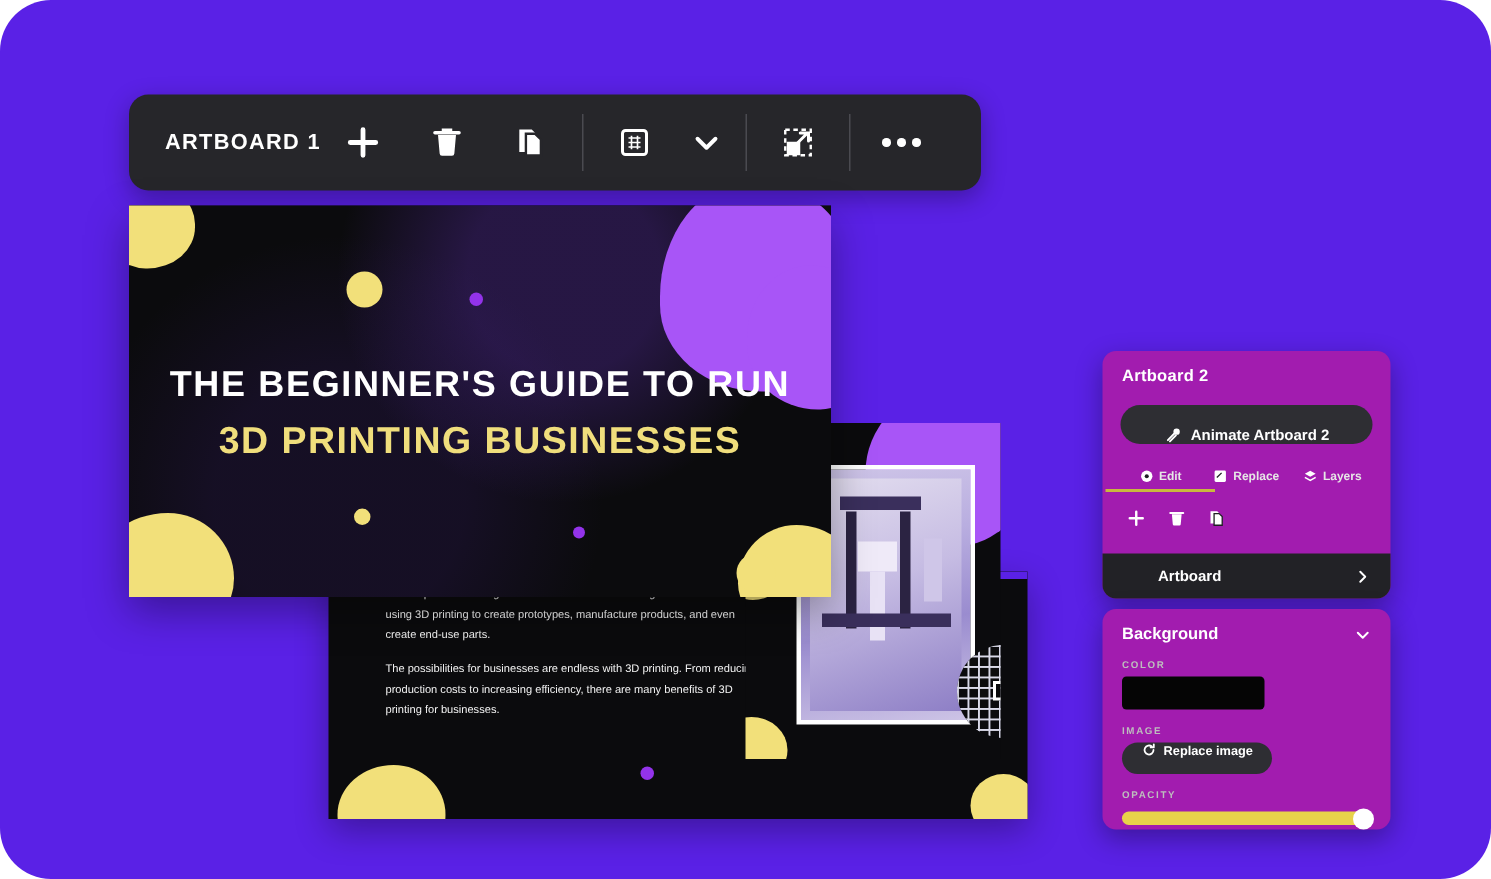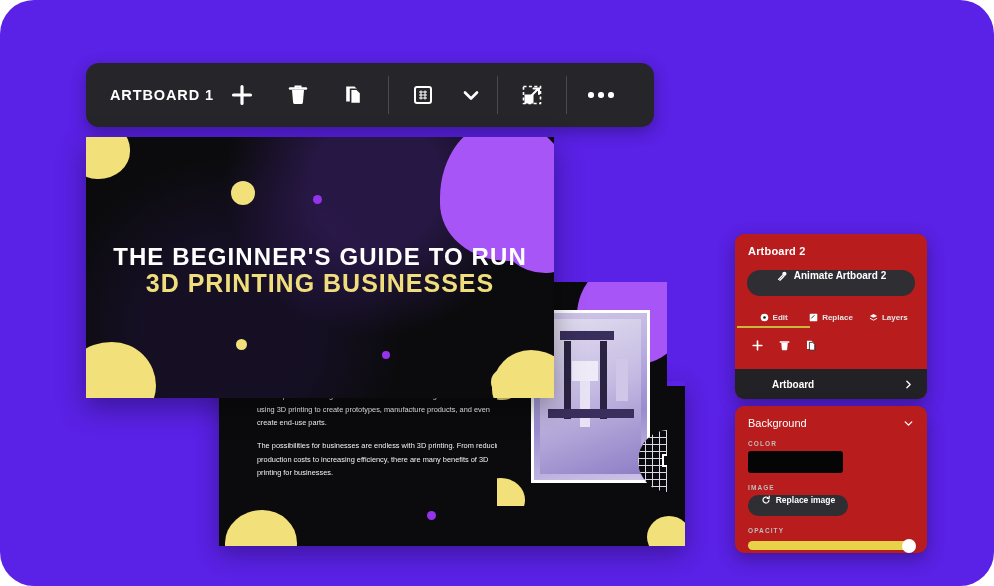--- a/index.html
+++ b/index.html
@@ -40,21 +40,21 @@
   .c-yellow{position:absolute;border-radius:50%;background:#F2E07A;}
   .c-purple{position:absolute;border-radius:50%;background:#9333EA;}
   .blob-y-tl{position:absolute;left:-16px;top:-14px;width:60px;height:56px;background:#F2E07A;
         border-radius:50% 50% 54% 46% / 52% 48% 50% 50%;}
   .blob-y-bl{position:absolute;left:-22px;bottom:-28px;width:92px;height:84px;background:#F2E07A;
         border-radius:52% 48% 46% 54% / 48% 52% 48% 52%;}
   .blob-y-br{position:absolute;right:-16px;bottom:-24px;width:78px;height:72px;background:#F2E07A;
         border-radius:50% 50% 48% 52% / 54% 46% 54% 46%;}
   .a1-head{position:absolute;left:0;right:0;top:108px;text-align:center;}
   .a1-l1{color:#ffffff;font-size:24px;font-weight:bold;letter-spacing:1.1px;line-height:1;}
-  .a1-l2{color:#F0DE7C;font-size:25px;font-weight:bold;letter-spacing:1.0px;line-height:1;margin-top:2px;}
+  .a1-l2{color:#F0DE7C;font-size:25px;font-weight:bold;letter-spacing:1.0px;line-height:1;margin-top:13px;}
 
   
   .art2{position:absolute;left:219px;top:381px;width:466px;height:165px;background:#0b0b0d;overflow:hidden;
         box-shadow:0 8px 22px rgba(0,0,0,.32);}
   .a2-topline{position:absolute;left:0;right:0;top:0;height:5px;background:#5A21E6;}
   .a2-text{position:absolute;left:38px;top:8px;width:250px;color:#f2f2f2;font-size:7.4px;line-height:1.85;}
   .a2-text p{margin:0 0 9px 0;}
   .a2-blob-y{position:absolute;left:6px;bottom:-30px;width:72px;height:66px;background:#F2E07A;
         border-radius:52% 48% 48% 52% / 50% 50% 50% 50%;}
   .a2-blob-y2{position:absolute;right:-6px;bottom:-12px;width:44px;height:42px;background:#F2E07A;border-radius:50%;}
@@ -77,25 +77,25 @@
   .pr-noz{position:absolute;left:46px;top:68px;width:10px;height:46px;background:#e8e2f5;}
   .pr-top{position:absolute;left:26px;top:18px;width:54px;height:9px;background:#3a2f5c;}
   .pr-spool{position:absolute;left:82px;top:46px;width:12px;height:42px;background:#cfc6e8;}
   .grid-circle{position:absolute;left:141px;top:148px;width:62px;height:62px;border-radius:50%;overflow:hidden;background:#0b0b0d;}
   .grid-circle .g{position:absolute;inset:0;
         background-image:linear-gradient(#d9d9e8 1px,transparent 1px),linear-gradient(90deg,#d9d9e8 1px,transparent 1px);
         background-size:7px 7px;}
   .grid-circle .gc{position:absolute;left:24px;top:24px;width:13px;height:13px;border:2px solid #ffffff;background:#0b0b0d;box-sizing:border-box;}
 
   
-  .panel{position:absolute;background:#b91c1c;border-radius:9px;box-shadow:0 6px 18px rgba(0,0,0,.32);}
+  .panel{position:absolute;background:#a21caf;border-radius:9px;box-shadow:0 6px 18px rgba(0,0,0,.32);}
   #panel-artboard{left:735px;top:234px;width:192px;height:165px;}
   #panel-background{left:735px;top:406px;width:192px;height:147px;}
   .p-title{color:#ffffff;font-size:11px;font-weight:bold;padding:11px 0 0 13px;letter-spacing:.2px;}
-  .animate-btn{margin:13px 12px 0;height:26px;background:#2e2e33;border-radius:13px;display:flex;align-items:flex-start;
+  .animate-btn{margin:13px 12px 0;height:26px;background:#2e2e33;border-radius:13px;display:flex;align-items:flex-end;
                justify-content:center;gap:6px;color:#ffffff;font-size:10px;font-weight:bold;}
   .tabs{display:flex;margin:17px 10px 0;gap:0;}
   .tab{flex:1;display:flex;align-items:center;justify-content:center;gap:4px;color:#e6e6e6;font-size:8px;font-weight:bold;
        padding-bottom:6px;position:relative;}
   .tab.active:after{content:"";position:absolute;left:-8px;right:-8px;bottom:0;height:2px;background:#C9B83E;}
   .icons-row{display:flex;gap:14px;padding:11px 0 0 16px;align-items:center;}
   .p-row{position:absolute;left:0;right:0;bottom:0;height:30px;background:#222226;border-radius:0 0 9px 9px;
          display:flex;align-items:center;justify-content:space-between;padding:0 13px;box-sizing:border-box;}
   .p-row span{color:#ffffff;font-size:10px;font-weight:bold;margin-left:24px;}
   .p-head{display:flex;align-items:center;justify-content:space-between;padding:11px 13px 0;}
@@ -275,21 +275,21 @@
       <div class="p-row">
         <span>Artboard</span>
         <svg width="11" height="11" viewBox="0 0 20 20">
           <path d="M7 4l6 6-6 6" stroke="#fff" stroke-width="2.4" fill="none" stroke-linecap="round" stroke-linejoin="round"></path>
         </svg>
       </div>
     </div>
 
     <div class="panel" id="panel-background">
       <div class="p-head">
-        <span style="color:#fff;font-size:11px;font-weight:normal;">Background</span>
+        <span style="color:#fff;font-size:11px;font-weight:bold;">Background</span>
         <svg width="11" height="11" viewBox="0 0 20 20">
           <path d="M4 7l6 6 6-6" stroke="#fff" stroke-width="2.4" fill="none" stroke-linecap="round" stroke-linejoin="round"></path>
         </svg>
       </div>
 
       <div class="p-label">COLOR</div>
       <div class="swatch"></div>
 
       <div class="p-label">IMAGE</div>
       <div class="replace-btn">

